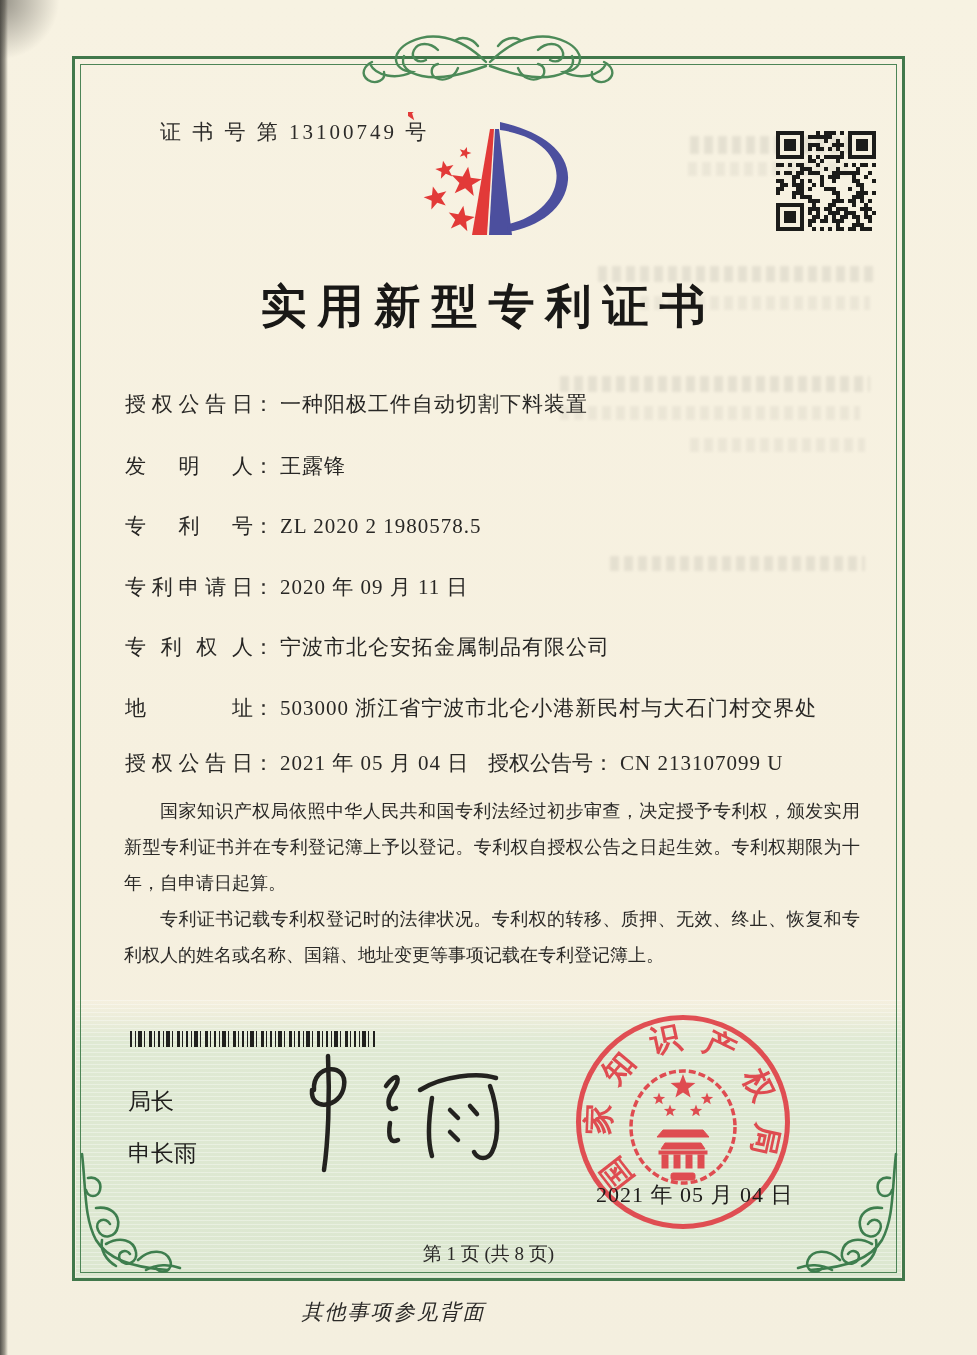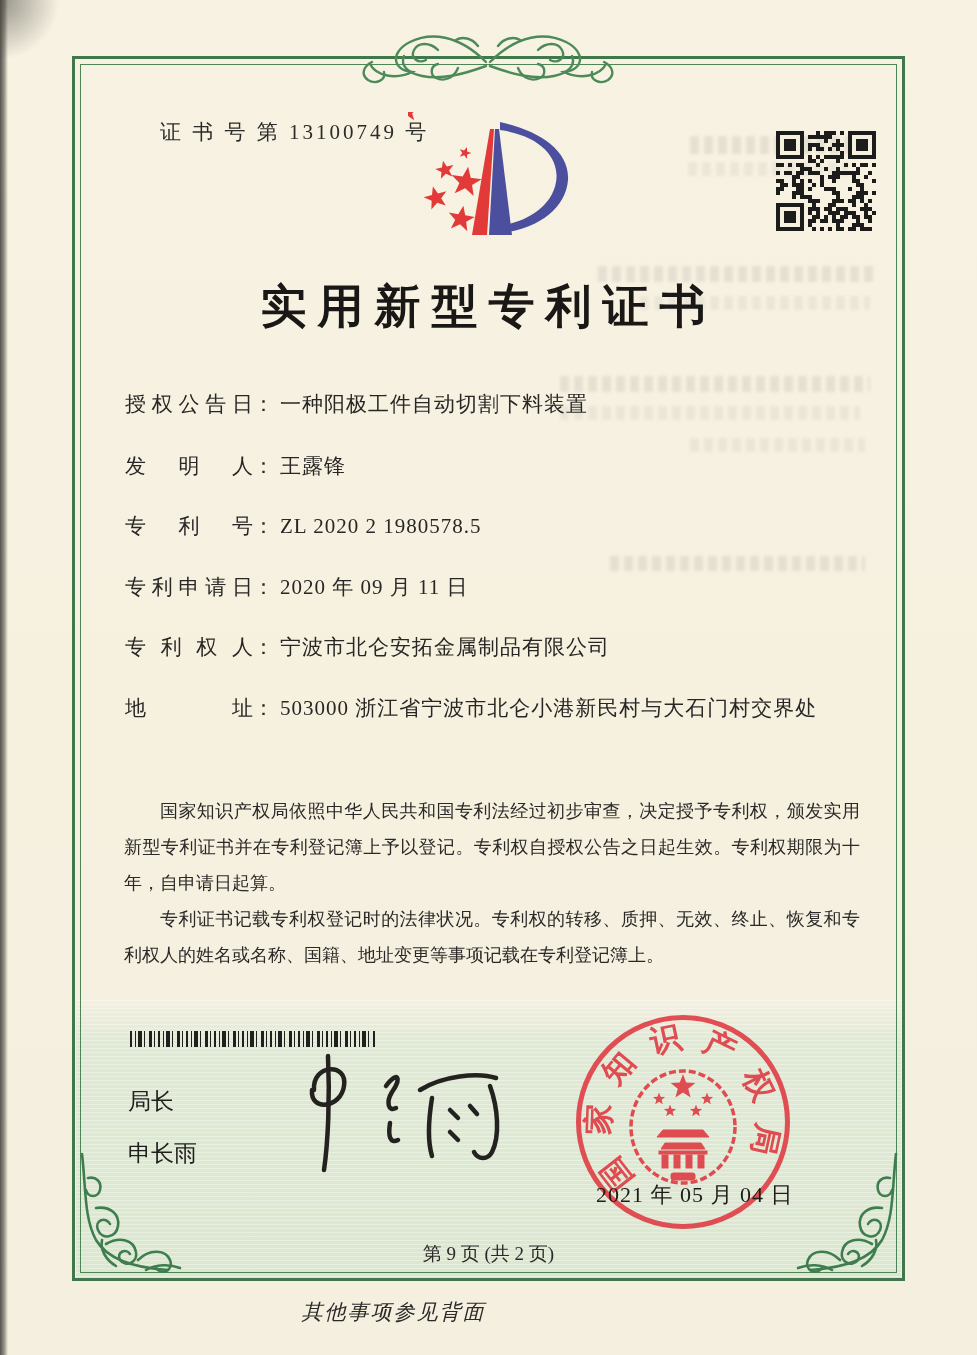--- a/index.html
+++ b/index.html
@@ -168,20 +168,26 @@
     <span class="flabel">专利号</span><span class="fcolon">：</span><span class="fvalue">ZL 2020 2 1980578.5</span>
   </div>
   <div class="field-row" style="top:573px">
     <span class="flabel">专利申请日</span><span class="fcolon">：</span><span class="fvalue">2020 年 09 月 11 日</span>
   </div>
   <div class="field-row" style="top:633px">
     <span class="flabel">专利权人</span><span class="fcolon">：</span><span class="fvalue">宁波市北仑安拓金属制品有限公司</span>
   </div>
   <div class="field-row" style="top:694px">
     <span class="flabel">地址</span><span class="fcolon">：</span><span class="fvalue">503000 浙江省宁波市北仑小港新民村与大石门村交界处</span>
+  </div>
+  <div class="field-row" style="top:749px">
+    <span class="flabel">授权公告日</span><span class="fcolon">：</span><span class="fvalue">2021 年 05 月 04 日</span>
+    <span class="fpair2">
+      <span>授权公告号</span><span class="fcolon">：</span><span class="fvalue">CN 213107099 U</span>
+    </span>
   </div>
 
   <div class="paras">
     <p>国家知识产权局依照中华人民共和国专利法经过初步审查，决定授予专利权，颁发实用新型专利证书并在专利登记簿上予以登记。专利权自授权公告之日起生效。专利权期限为十年，自申请日起算。</p>
     <p>专利证书记载专利权登记时的法律状况。专利权的转移、质押、无效、终止、恢复和专利权人的姓名或名称、国籍、地址变更等事项记载在专利登记簿上。</p>
   </div>
 
   <div class="barcode"></div>
 
   <div class="director">
@@ -223,16 +229,16 @@
   <span class="seal-char" style="transform: rotate(-128deg) translateY(-84px);">国</span>
       <span class="seal-char" style="transform: rotate(-88deg) translateY(-84px);">家</span>
       <span class="seal-char" style="transform: rotate(-50deg) translateY(-84px);">知</span>
       <span class="seal-char" style="transform: rotate(-12deg) translateY(-84px);">识</span>
       <span class="seal-char" style="transform: rotate(26deg) translateY(-84px);">产</span>
       <span class="seal-char" style="transform: rotate(64deg) translateY(-84px);">权</span>
       <span class="seal-char" style="transform: rotate(102deg) translateY(-84px);">局</span>
     </div>
   <div class="seal-date">2021 年 05 月 04 日</div>
 
-  <div class="page-no">第 9 页 (共 2 页)</div>
+  <div class="page-no">第 1 页 (共 8 页)</div>
   <div class="back-note">其他事项参见背面</div>
 
 </div>
 
 </body></html>

